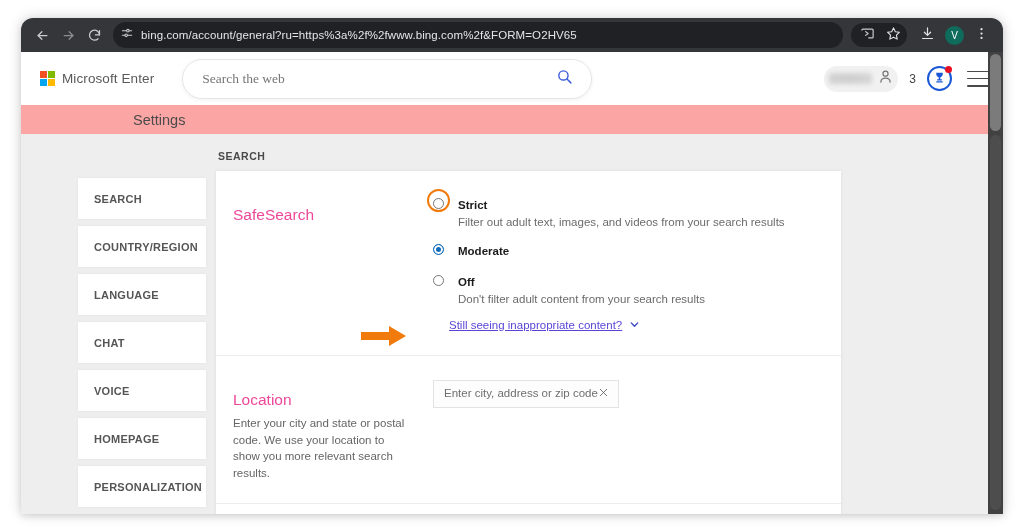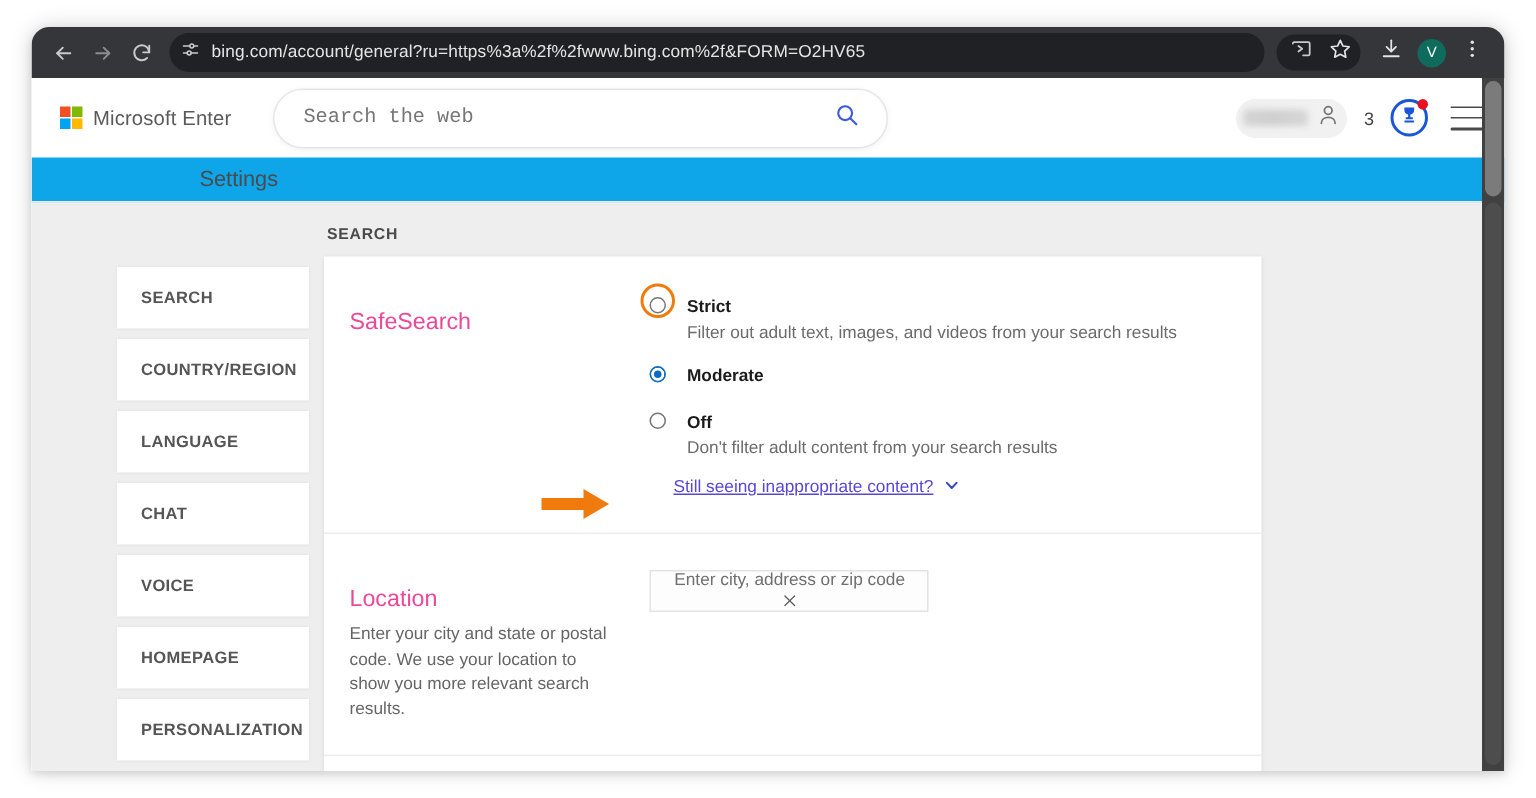--- a/index.html
+++ b/index.html
@@ -121,21 +121,21 @@
     border-radius: 20px;
     background: #ffffff;
     box-shadow: 0 1px 4px rgba(0,0,0,0.06);
     display: flex; align-items: center;
     padding: 0 18px 0 19px;
     flex: 0 0 auto;
   }
   #bing-search-input {
     flex: 1 1 auto;
     border: none; outline: none;
-    font-family: Liberation Mono, monospace;
+    font-family: Liberation Serif, serif;
     font-size: 13.5px;
     color: #0f766e;
     background: transparent;
   }
   #bing-search-input::placeholder { color: #767676; }
 
   #bing-header-right {
     margin-left: auto;
     display: flex; align-items: center;
     gap: 11px;
@@ -172,21 +172,21 @@
   #hamburger-menu {
     width: 22px; height: 16px;
     display: flex; flex-direction: column; justify-content: space-between;
     margin-left: 4px;
   }
   #hamburger-menu i { display: block; height: 1.6px; background: #4a4a4a; border-radius: 1px; }
 
   
   #settings-strip {
     height: 30px;
-    background: #0ea5e9;
+    background: #fca5a5;
     border-bottom: 1px solid #ececec;
     padding-left: 112px;
     display: flex; align-items: center;
   }
   #settings-title { font-size: 14.5px; color: #4b4b4b; }
 
   
   #settings-body {
     background: #eeeeee;
     height: 379px;
@@ -285,21 +285,20 @@
   }
   #inappropriate-link span.lbl { text-decoration: underline; }
 
   
   #location-input-wrap {
     width: 186px; height: 28px;
     border: 1px solid #e3e3e3;
     background: #fdfdfd;
     display: flex; align-items: center;
     padding: 0 9px 2px 10px;
-    flex-direction: column;
   }
   #location-input {
     flex: 1 1 auto;
     border: none; outline: none; background: transparent;
     font-family: inherit;
     font-size: 11.5px;
     color: #1b1b1b;
     min-width: 0;
   }
   #location-input::placeholder { color: #6f6f6f; }

